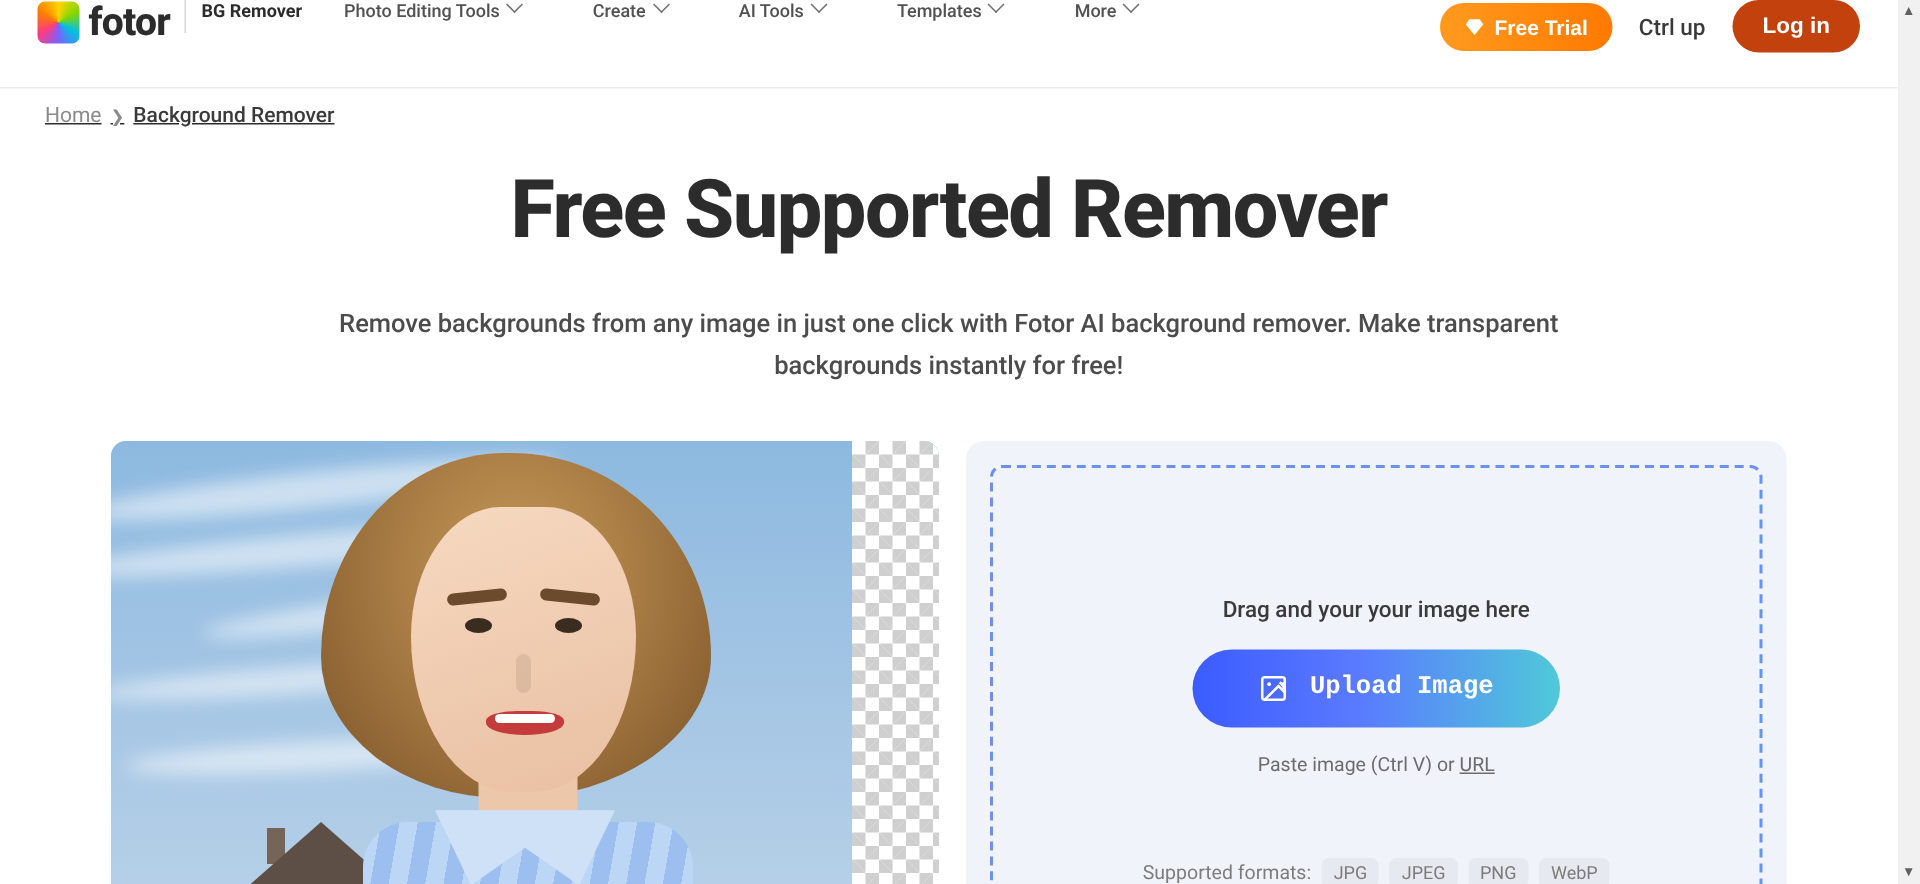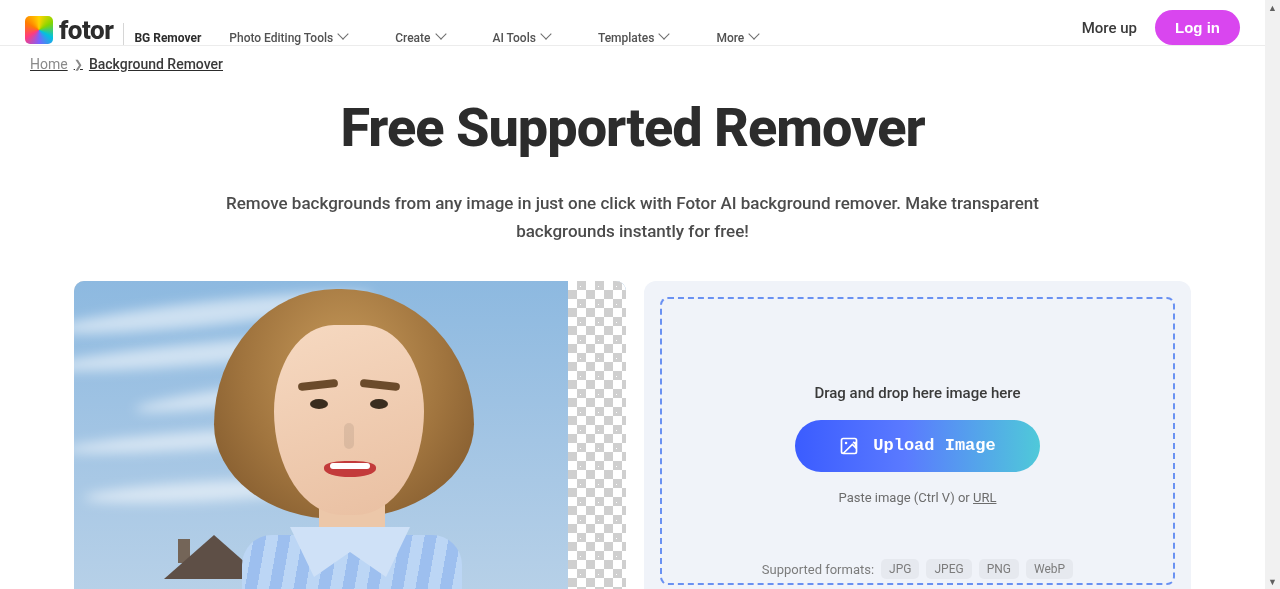--- a/index.html
+++ b/index.html
@@ -34,22 +34,22 @@
       justify-content: center;
       font-size: 9px;
       color: #606060;
       cursor: pointer;
     }
     .scrollbar-arrow.top { position: absolute; top: 0; }
     .scrollbar-arrow.bottom { position: absolute; bottom: 0; }
     
     .header {
       display: flex;
-      align-items: flex-end;
-      height: 46px;
+      align-items: flex-start;
+      height: 59px;
       padding: 0 25px 0 25px;
       border-bottom: 1px solid #ececec;
     }
     .logo-area {
       display: flex;
       align-items: center;
       gap: 6px;
     }
     .logo-icon {
       width: 28px;
@@ -129,21 +129,21 @@
       height: 14px;
       display: inline-block;
     }
     .signup-link {
       font-size: 15px;
       font-weight: 500;
       color: #3a3a3a;
       cursor: pointer;
     }
     .login-btn {
-      background: #d946ef;
+      background: #c2410c;
       color: #fff;
       font-size: 15px;
       font-weight: 600;
       padding: 9px 20px;
       border-radius: 999px;
       border: none;
       cursor: pointer;
     }
     
     .breadcrumb {
@@ -394,21 +394,27 @@
         <span>Templates</span>
         <span class="chevron-down"></span>
       </div>
       <div class="nav-item">
         <span>More</span>
         <span class="chevron-down"></span>
       </div>
     </nav>
 
     <div class="header-right">
-      <span class="signup-link">More up</span>
+      <button class="free-trial-btn">
+        <svg class="diamond-icon" viewBox="0 0 24 24" fill="#fff">
+          <path d="M6 3h12l4 6-10 12L2 9l4-6z"></path>
+        </svg>
+        <span>Free Trial</span>
+      </button>
+      <span class="signup-link">Ctrl up</span>
       <button class="login-btn">Log in</button>
     </div>
   </header>
 
   <div class="breadcrumb">
     <span class="breadcrumb-home">Home</span>
     <span class="breadcrumb-sep">❯</span>
     <span class="breadcrumb-current">Background Remover</span>
   </div>
 
@@ -444,21 +450,21 @@
           <div class="nose"></div>
           <div class="lips"></div>
             <div class="teeth"></div>
         </div>
       </div>
       <div class="checker-strip"></div>
     </div>
 
     <div class="upload-card">
       <div class="dropzone">
-        <div class="drop-text">Drag and drop here image here</div>
+        <div class="drop-text">Drag and your your image here</div>
         <button class="upload-btn">
           <svg class="upload-icon" viewBox="0 0 24 24" fill="none" stroke="#fff" stroke-width="2">
             <rect x="3" y="3" width="18" height="18" rx="2" fill="none"></rect>
             <circle cx="8.5" cy="8.5" r="1.5" fill="#fff" stroke="none"></circle>
             <path d="M21 15l-5-5L5 21"></path>
             <path d="M17 7l3 3M20 7v6" stroke="#fff" stroke-width="2"></path>
           </svg>
           <span>Upload Image</span>
         </button>
         <div class="paste-text">

